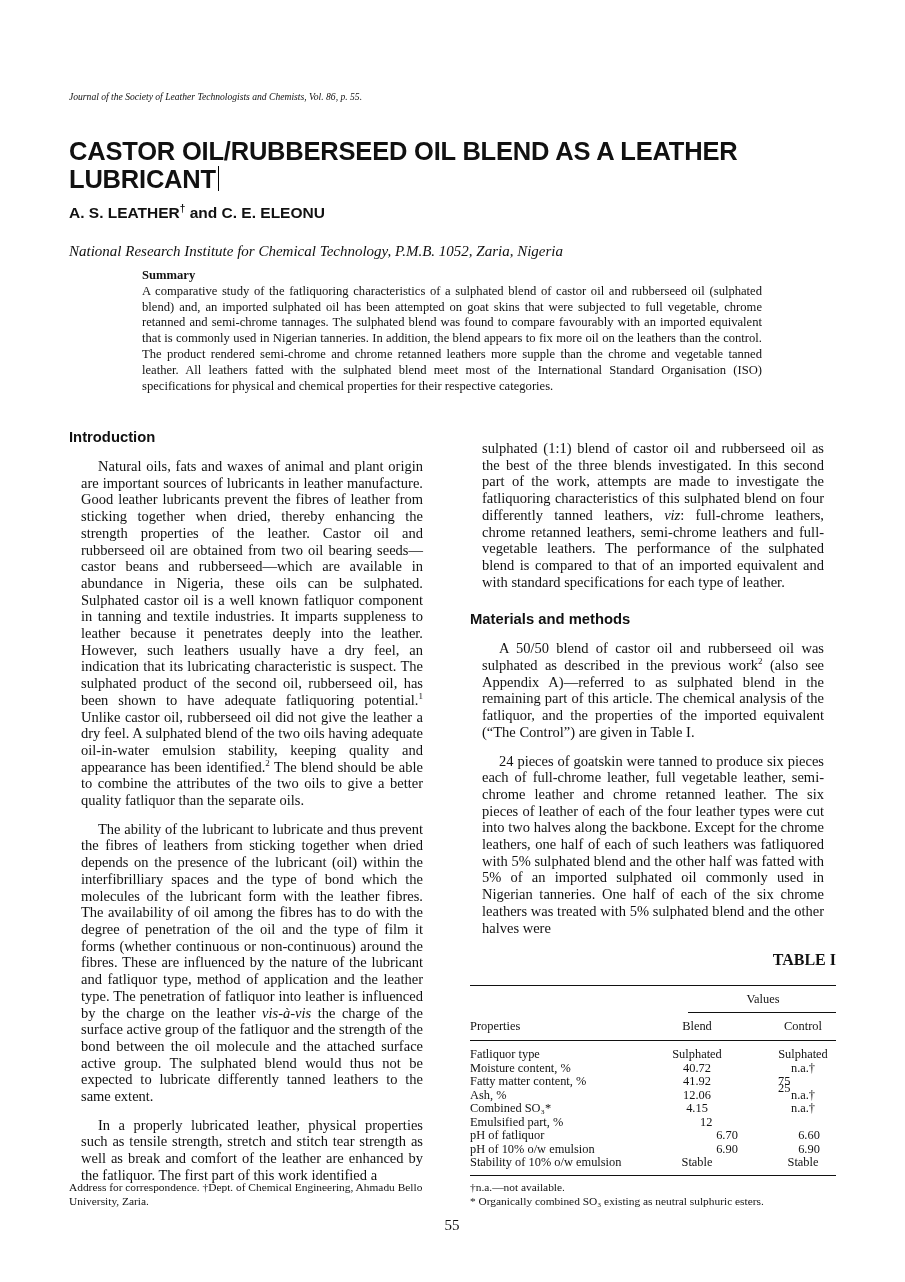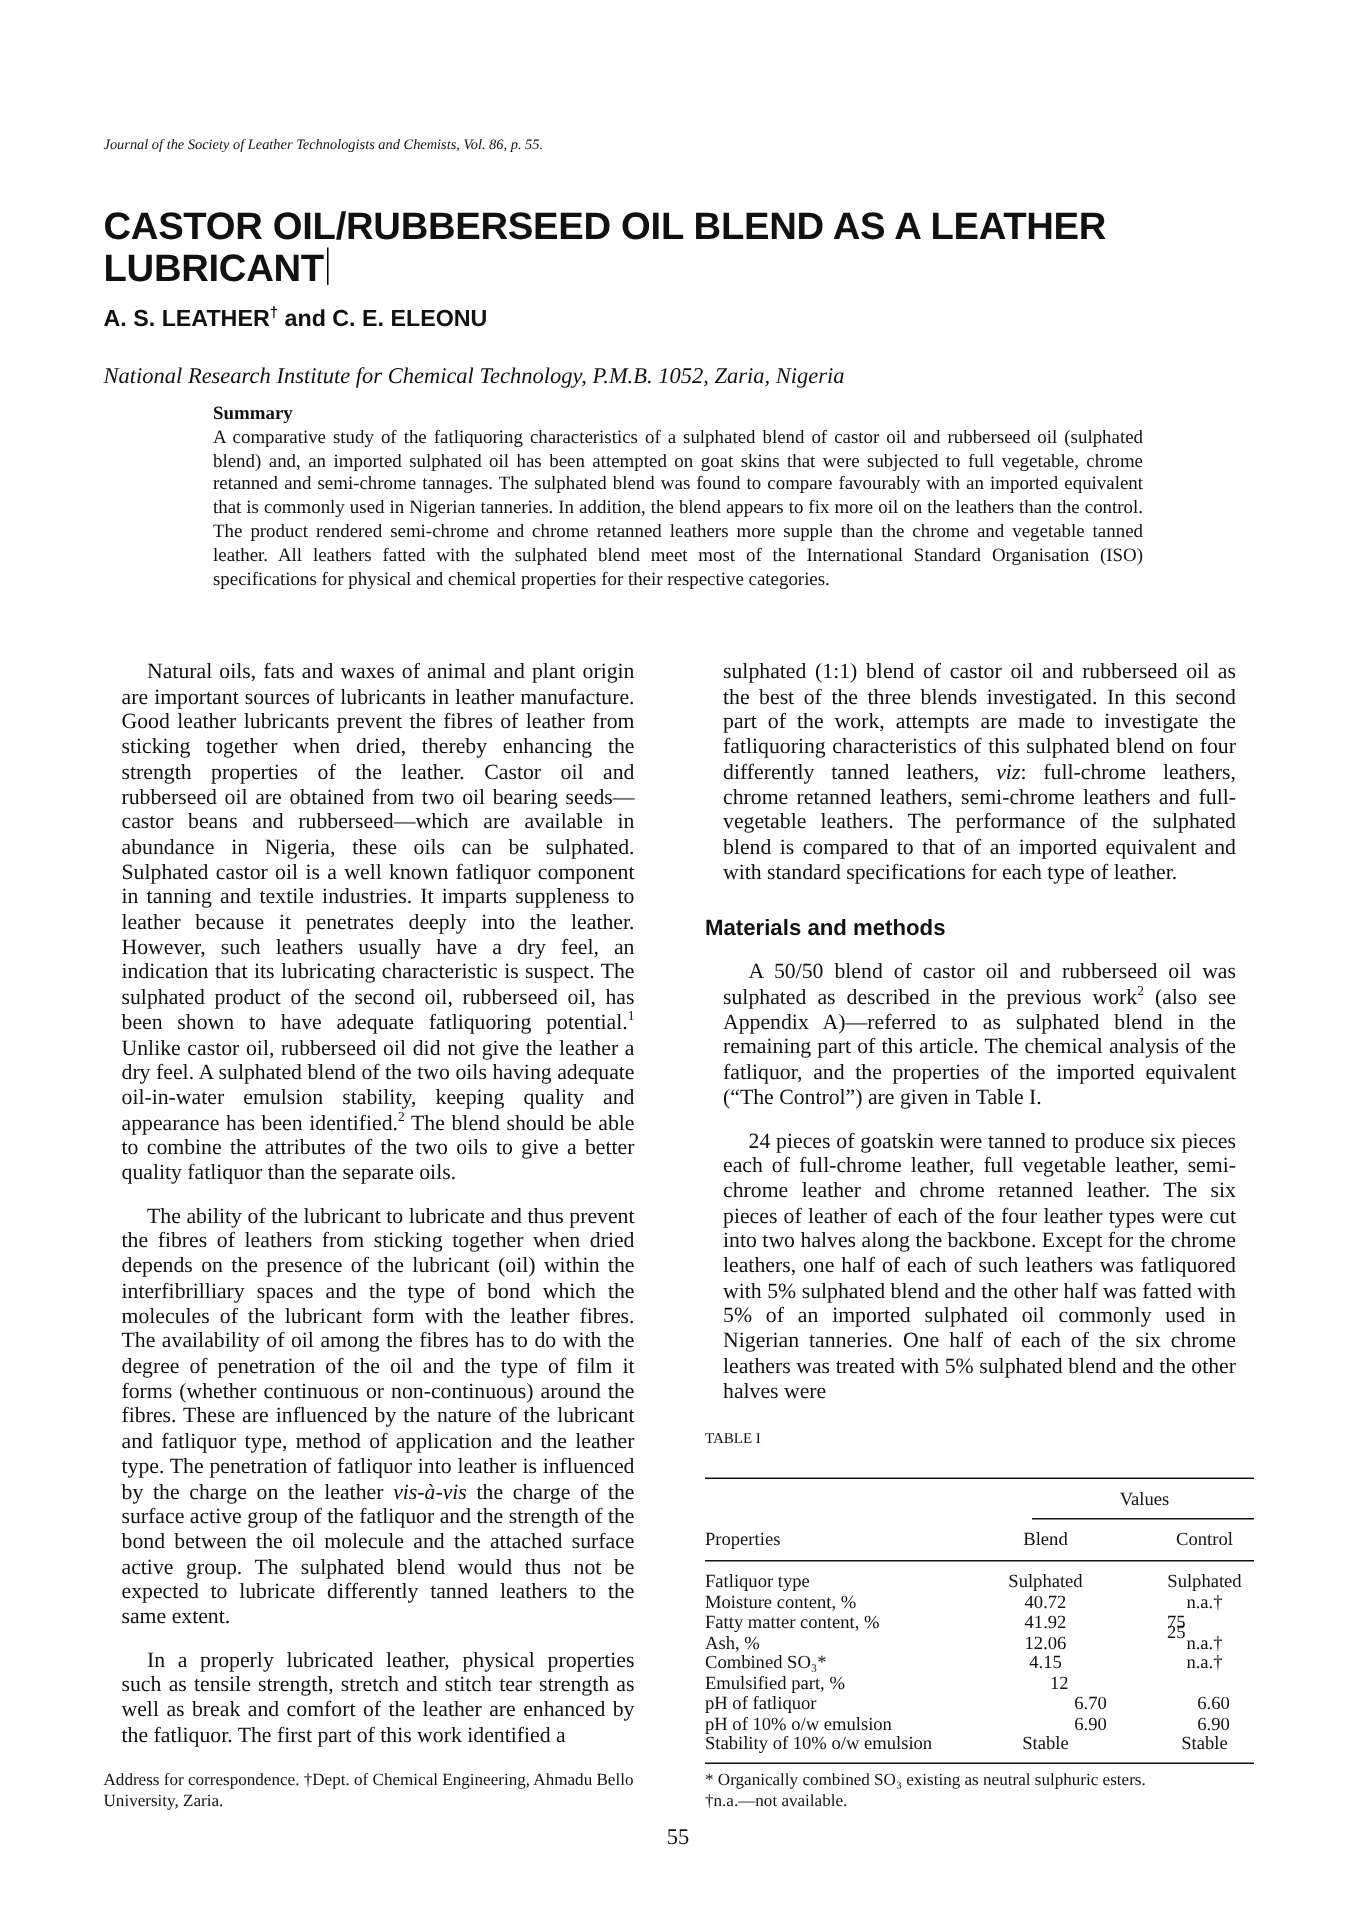--- a/index.html
+++ b/index.html
@@ -22,21 +22,21 @@
   .col-left { left: 69px; top: 428px; }
   .col-right { left: 470px; top: 428px; }
   .h2 { font-family: "Liberation Sans", "DejaVu Sans", sans-serif; font-weight: bold; font-size: 14.8px; margin: 0; line-height: 18px; }
   .col p { margin: 12px; text-indent: 17px; }
   .col p.noind { text-indent: 0; }
   .col-left .h2 { margin-bottom: 8px; }
   .col-right .h2 { margin-top: 20px; margin-bottom: 4px; }
   sup.ref { font-size: 9px; line-height: 0; }
 
   .table-wrap { left: 470px; top: 953px; width: 366px; }
-  .t-num { text-align: left; font-weight: normal; font-size: 10px; line-height: 13px; }
+  .t-num { text-align: right; font-weight: bold; font-size: 16px; line-height: 13px; }
   .t-cap { text-align: center; font-weight: bold; font-size: 12px; line-height: 13px; }
   .rule { position: absolute; height: 1.4px; background: #111; }
   .t-text { position: absolute; font-size: 12.4px; line-height: 13.4px; }
   .row-prop { left: 470px; }
   .row-blend { left: 666px; width: 62px; text-align: center; }
   .row-ctrl { left: 772px; width: 62px; text-align: center; }
 
   .fn-left { left: 69px; top: 1180px; width: 370px; font-size: 11.4px; line-height: 14px; }
   .fn-right { left: 470px; top: 1180px; width: 370px; font-size: 11.4px; line-height: 14px; }
   .page-num { left: 440px; top: 1217px; font-size: 15px; width: 24px; text-align: center; }
@@ -51,20 +51,21 @@
 <div class="abs sans authors"><span>A. S. LEATHER</span><sup>†</sup><span> and C. E. ELEONU</span></div>
 
 <div class="abs serif affil">National Research Institute for Chemical Technology, P.M.B. 1052, Zaria, Nigeria</div>
 
 <div class="abs serif summary">
   <div class="summary-head">Summary</div>
   <div>A comparative study of the fatliquoring characteristics of a sulphated blend of castor oil and rubberseed oil (sulphated blend) and, an imported sulphated oil has been attempted on goat skins that were subjected to full vegetable, chrome retanned and semi-chrome tannages. The sulphated blend was found to compare favourably with an imported equivalent that is commonly used in Nigerian tanneries. In addition, the blend appears to fix more oil on the leathers than the control. The product rendered semi-chrome and chrome retanned leathers more supple than the chrome and vegetable tanned leather. All leathers fatted with the sulphated blend meet most of the International Standard Organisation (ISO) specifications for physical and chemical properties for their respective categories.</div>
 </div>
 
 <div class="abs serif col col-left">
+  <div class="h2">Introduction</div>
   <p><span>Natural oils, fats and waxes of animal and plant origin are important sources of lubricants in leather manufacture. Good leather lubricants prevent the fibres of leather from sticking together when dried, thereby enhancing the strength properties of the leather. Castor oil and rubberseed oil are obtained from two oil bearing seeds—castor beans and rubberseed—which are available in abundance in Nigeria, these oils can be sulphated. Sulphated castor oil is a well known fatliquor component in tanning and textile industries. It imparts suppleness to leather because it penetrates deeply into the leather. However, such leathers usually have a dry feel, an indication that its lubricating characteristic is suspect. The sulphated product of the second oil, rubberseed oil, has been shown to have adequate fatliquoring potential.</span><sup class="ref">1</sup><span> Unlike castor oil, rubberseed oil did not give the leather a dry feel. A sulphated blend of the two oils having adequate oil-in-water emulsion stability, keeping quality and appearance has been identified.</span><sup class="ref">2</sup><span> The blend should be able to combine the attributes of the two oils to give a better quality fatliquor than the separate oils.</span></p>
   <p><span>The ability of the lubricant to lubricate and thus prevent the fibres of leathers from sticking together when dried depends on the presence of the lubricant (oil) within the interfibrilliary spaces and the type of bond which the molecules of the lubricant form with the leather fibres. The availability of oil among the fibres has to do with the degree of penetration of the oil and the type of film it forms (whether continuous or non-continuous) around the fibres. These are influenced by the nature of the lubricant and fatliquor type, method of application and the leather type. The penetration of fatliquor into leather is influenced by the charge on the leather </span><i>vis-à-vis</i><span> the charge of the surface active group of the fatliquor and the strength of the bond between the oil molecule and the attached surface active group. The sulphated blend would thus not be expected to lubricate differently tanned leathers to the same extent.</span></p>
   <p>In a properly lubricated leather, physical properties such as tensile strength, stretch and stitch tear strength as well as break and comfort of the leather are enhanced by the fatliquor. The first part of this work identified a</p>
 </div>
 
 <div class="abs serif col col-right">
   <p class="noind"><span>sulphated (1:1) blend of castor oil and rubberseed oil as the best of the three blends investigated. In this second part of the work, attempts are made to investigate the fatliquoring characteristics of this sulphated blend on four differently tanned leathers, </span><i>viz</i><span>: full-chrome leathers, chrome retanned leathers, semi-chrome leathers and full-vegetable leathers. The performance of the sulphated blend is compared to that of an imported equivalent and with standard specifications for each type of leather.</span></p>
   <div class="h2">Materials and methods</div>
   <p><span>A 50/50 blend of castor oil and rubberseed oil was sulphated as described in the previous work</span><sup class="ref">2</sup><span> (also see Appendix A)—referred to as sulphated blend in the remaining part of this article. The chemical analysis of the fatliquor, and the properties of the imported equivalent (“The Control”) are given in Table I.</span></p>
   <p>24 pieces of goatskin were tanned to produce six pieces each of full-chrome leather, full vegetable leather, semi-chrome leather and chrome retanned leather. The six pieces of leather of each of the four leather types were cut into two halves along the backbone. Except for the chrome leathers, one half of each of such leathers was fatliquored with 5% sulphated blend and the other half was fatted with 5% of an imported sulphated oil commonly used in Nigerian tanneries. One half of each of the six chrome leathers was treated with 5% sulphated blend and the other halves were</p>
@@ -117,17 +118,17 @@
 
   <div class="t-text serif row-prop" style="top:1156px;">Stability of 10% o/w emulsion</div>
   <div class="t-text serif row-blend" style="top:1156px;">Stable</div>
   <div class="t-text serif row-ctrl" style="top:1156px;">Stable</div>
 </div>
 
 <div class="rule" style="left:470px; top:1175px; width:366px; height:1px;"></div>
 
 <div class="abs serif fn-left">Address for correspondence. †Dept. of Chemical Engineering, Ahmadu Bello University, Zaria.</div>
 <div class="abs serif fn-right">
+  <div>†n.a.—not available.</div>
   <div>* Organically combined SO₃ existing as neutral sulphuric esters.</div>
-  <div>†n.a.—not available.</div>
 </div>
 
 <div class="abs serif page-num">55</div>
 
 </body></html>

